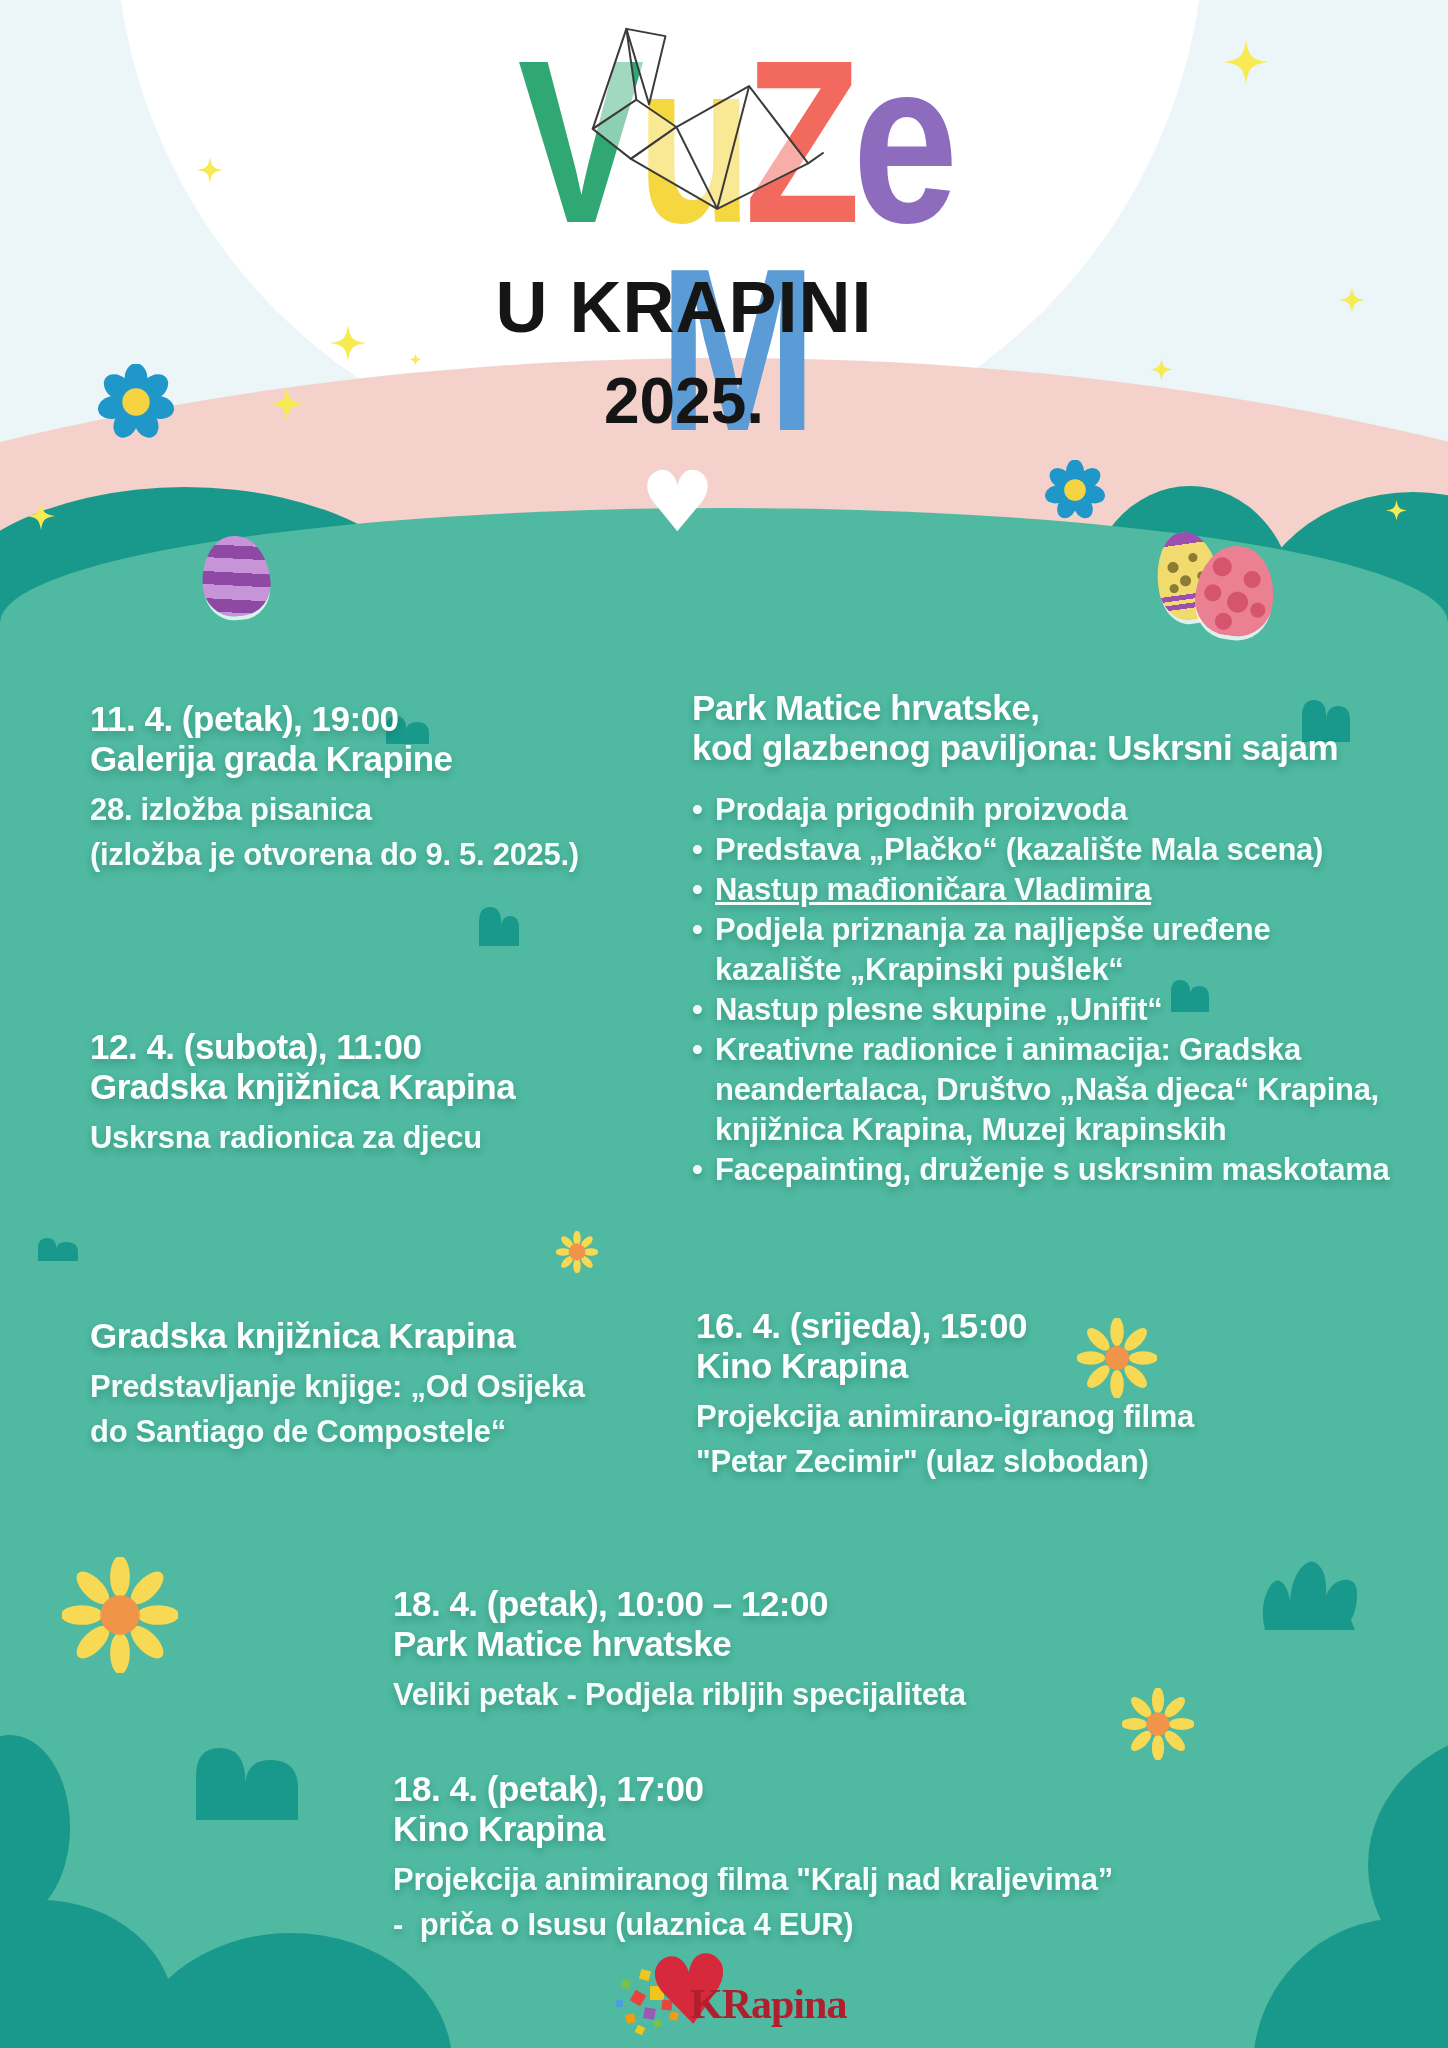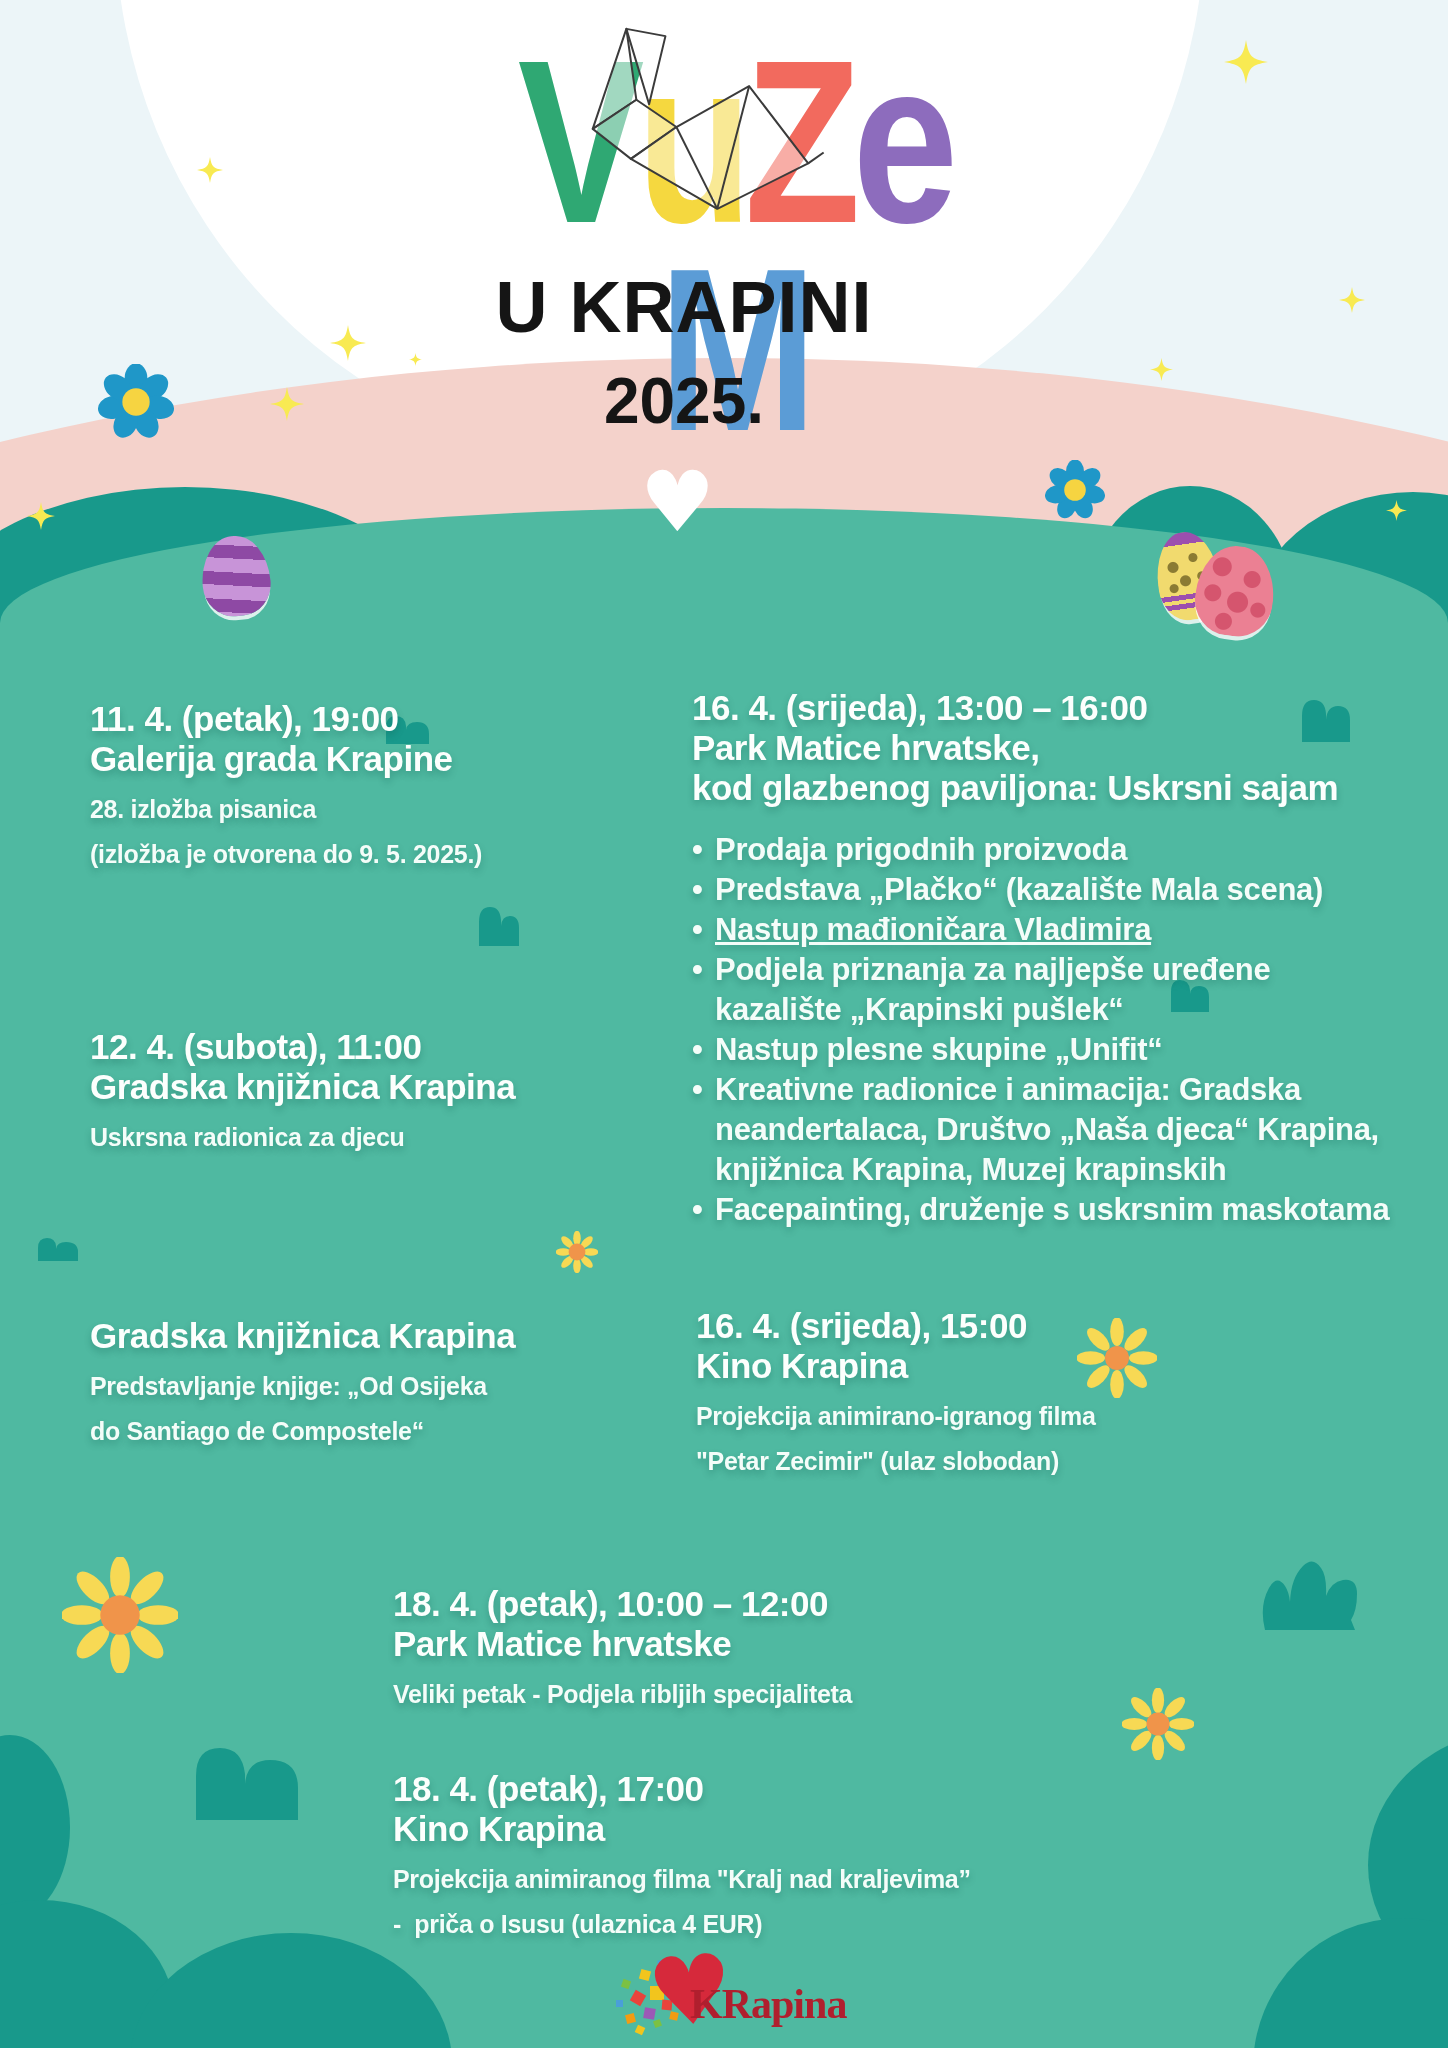--- a/index.html
+++ b/index.html
@@ -53,21 +53,21 @@
   .logo-word span{display:inline-block;}
   .lv{color:#2fa873;} .lu{color:#f5d83f;} .lz{color:#f26a5e;} .le{color:#8d6cbd;} .lm{color:#5b9cd6;}
   .bunny{left:540px;top:10px;z-index:8;}
   .title-block{left:-40px;top:0;width:1448px;text-align:center;z-index:7;color:#151515;}
   .title-sub{position:absolute;left:0;right:0;top:266px;font-weight:bold;font-size:72px;letter-spacing:1px;}
   .title-year{position:absolute;left:0;right:0;top:364px;font-weight:bold;font-size:64px;}
   
   .ev{position:absolute;color:#fcfffd;text-shadow:0 4px 7px rgba(12,88,76,0.32);z-index:7;}
   .ev .d,.ev .v{font-weight:bold;font-size:35px;line-height:40px;letter-spacing:-0.5px;white-space:pre;}
   .ev .det{margin-top:8px;}
-  .ev .ln{font-weight:bold;font-size:25px;line-height:45px;letter-spacing:-0.3px;white-space:pre;color:#f4fdf9;}
+  .ev .ln{font-weight:bold;font-size:31px;line-height:45px;letter-spacing:-0.3px;white-space:pre;color:#f4fdf9;}
   .fair-list{list-style:none;margin:22px 0 0 0;padding:0;}
   .fair-list li{display:flex;}
   .fair-list .dot{width:23px;flex:none;font-weight:bold;font-size:31px;line-height:40px;color:#f4fdf9;}
   .fair-list .bl{font-weight:bold;font-size:31px;line-height:40px;letter-spacing:-0.3px;white-space:pre;color:#f4fdf9;}
   
   .footer-logo{left:610px;top:1952px;width:280px;height:96px;z-index:8;}
   .footer-heart{position:absolute;left:38px;top:-8px;font-family:"DejaVu Sans",sans-serif;font-size:95px;line-height:95px;color:#d6293b;transform:rotate(-5deg);}
   .footer-text{position:absolute;left:80px;top:28px;font-family:"Liberation Serif",serif;font-weight:bold;font-size:42px;letter-spacing:-1px;color:#b01f2e;}
   .confetti span{position:absolute;display:block;}
 </style>
@@ -301,21 +301,20 @@
   </div>
   <div class="ev" style="left:90px;top:1316px;">
     <div class="v">Gradska knjižnica Krapina</div>
     <div class="det">
       <div class="ln">Predstavljanje knjige: „Od Osijeka</div>
       <div class="ln">do Santiago de Compostele“</div>
     </div>
   </div>
 
   <div class="ev" style="left:692px;top:688px;">
-    <div class="d">16. 4. (srijeda), 13:00 – 16:00</div>
     <div class="v">Park Matice hrvatske,</div>
     <div class="v">kod glazbenog paviljona: Uskrsni sajam</div>
     <ul class="fair-list">
       <li>
         <span class="dot">•</span>
         <span>
             <span class="bl" style="display:block;">Prodaja prigodnih proizvoda</span>
           </span>
       </li>
       <li>

